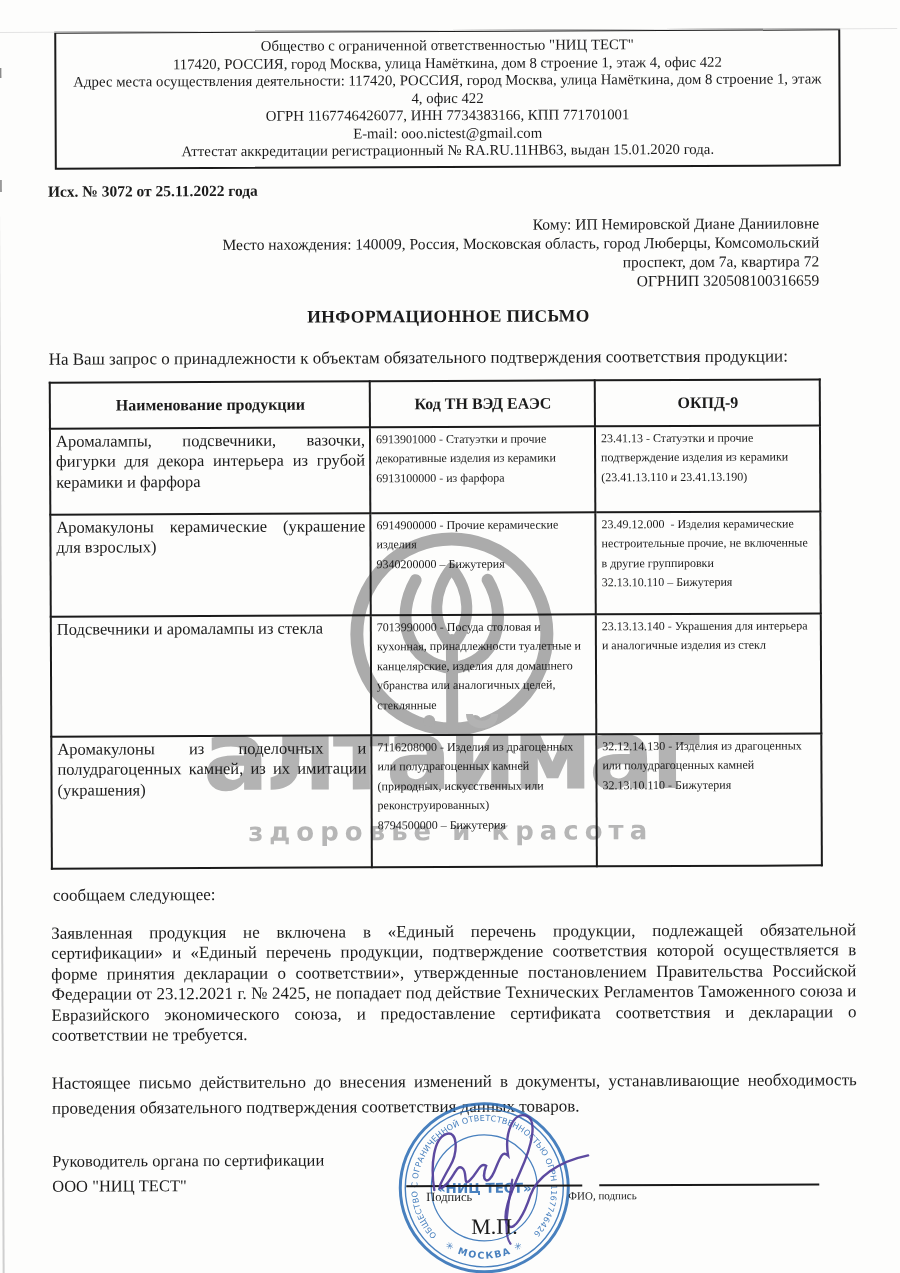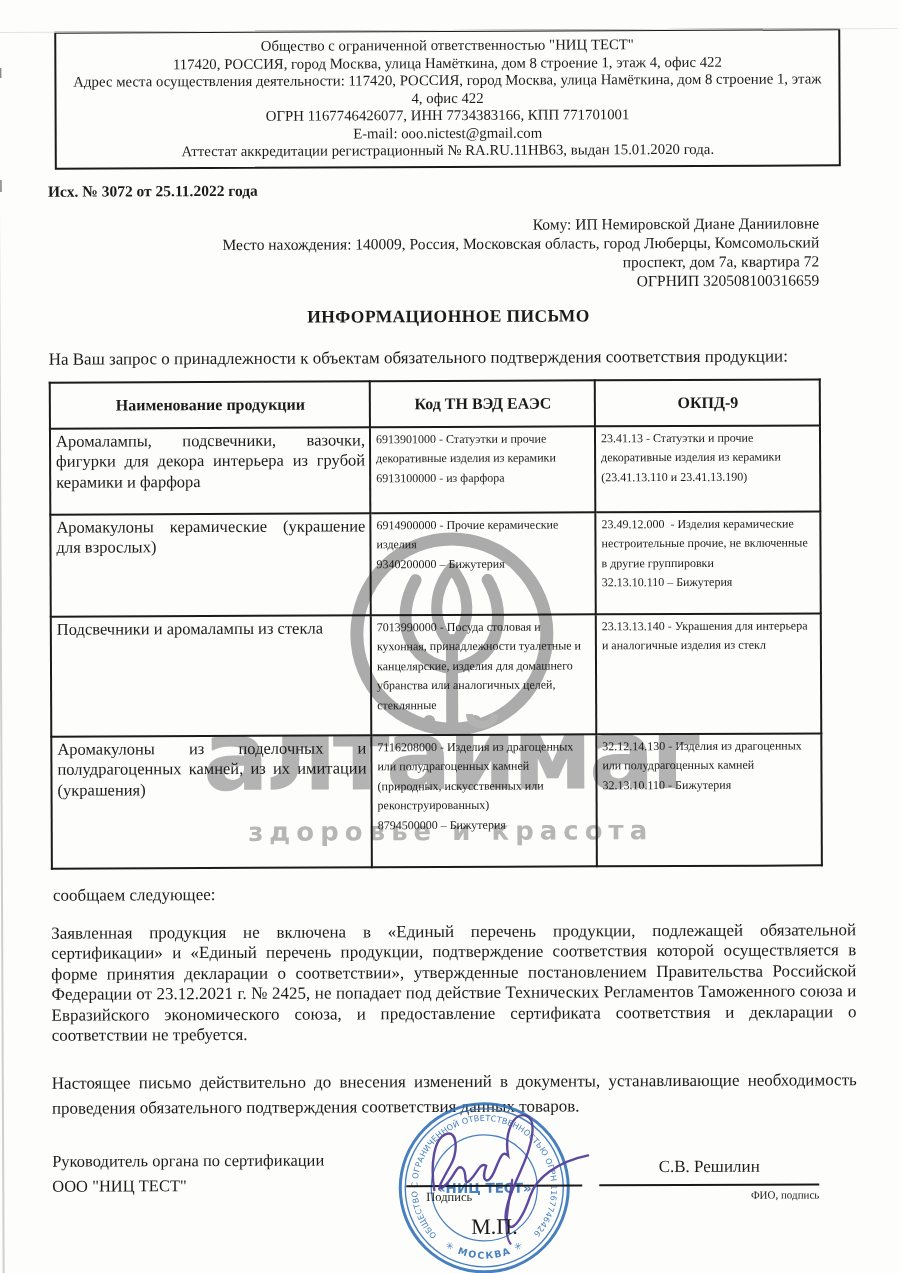--- a/index.html
+++ b/index.html
@@ -44,21 +44,21 @@
   
   .ovl{position:absolute;pointer-events:none;}
   .sig-left{left:50px;top:1117px;z-index:2;font-size:16.5px;line-height:25px;}
   .stamp-wrap{left:394px;top:1070px;z-index:3;}
   .line-mid{left:404px;top:1155px;width:176px;height:2px;background:#191919;z-index:4;}
   .line-right{left:597px;top:1155px;width:220px;height:2px;background:#191919;z-index:4;}
   .sig-ink{left:418px;top:1076px;z-index:5;}
   .lbl-podpis{left:424px;top:1160px;width:150px;font-size:12.5px;z-index:6;}
   .lbl-mp{left:404px;top:1184px;width:176px;text-align:center;font-size:22px;z-index:6;}
   .signer-name{left:597px;top:1128px;width:220px;text-align:center;font-size:17px;z-index:6;}
-  .lbl-fio{left:597px;top:1160px;width:220px;text-align:right;font-size:11px;z-index:6;}
+  .lbl-fio{left:566px;top:1160px;width:220px;text-align:left;font-size:11px;z-index:6;}
   
   .edge-l{position:absolute;left:0;top:0;width:2px;height:1273px;background:#cfcfcf;z-index:7;}
   .edge-t{position:absolute;left:0;top:0;width:900px;height:1px;background:#e3e3e3;z-index:7;}
   .speck1{position:absolute;left:0;top:36px;width:4px;height:10px;background:#8a8a8a;z-index:8;}
   .speck2{position:absolute;left:0;top:148px;width:4px;height:12px;background:#9a9a9a;z-index:8;}
 </style>
 </head>
 <body>
 
 <div class="scan">
@@ -114,21 +114,21 @@
           <th>Наименование продукции</th>
           <th>Код ТН ВЭД ЕАЭС</th>
           <th>ОКПД-9</th>
         </tr>
       </thead>
       <tbody>
         <tr class="r0">
           <td class="c0">Аромалампы, подсвечники, вазочки, фигурки для декора интерьера из грубой керамики и фарфора</td>
           <td class="c1">6913901000 - Статуэтки и прочие декоративные изделия из керамики
 6913100000 - из фарфора</td>
-          <td class="c2">23.41.13 - Статуэтки и прочие декоративные изделия из керамики (23.41.13.110 и 23.41.13.190)</td>
+          <td class="c2">23.41.13 - Статуэтки и прочие подтверждение изделия из керамики (23.41.13.110 и 23.41.13.190)</td>
         </tr>
         <tr class="r1">
           <td class="c0">Аромакулоны керамические (украшение для взрослых)</td>
           <td class="c1">6914900000 - Прочие керамические изделия
 9340200000 – Бижутерия</td>
           <td class="c2">23.49.12.000&nbsp; - Изделия керамические нестроительные прочие, не включенные в другие группировки
 32.13.10.110 – Бижутерия</td>
         </tr>
         <tr class="r2">
           <td class="c0">Подсвечники и аромалампы из стекла</td>
@@ -181,20 +181,19 @@
     <path d="M 14,84 C 10,58 14,32 26,28 C 38,24 38,46 30,60 C 22,74 14,88 24,80
              C 34,72 36,58 42,62 C 48,66 42,82 50,74 C 58,66 60,56 66,60
              C 60,76 68,80 74,66 C 80,52 82,44 88,50 C 84,26 94,6 106,10
              C 118,14 112,40 100,66 C 90,88 80,112 88,120 C 94,126 104,108 110,90
              C 116,72 138,56 168,50" fill="none" stroke="#54409b" stroke-width="2.4" stroke-linecap="round" opacity="0.95"></path>
     <path d="M 92,74 C 88,100 82,128 90,138" fill="none" stroke="#54409b" stroke-width="2.2" stroke-linecap="round" opacity="0.9"></path>
   </svg>
 
   <div class="ovl lbl-podpis">Подпись</div>
   <div class="ovl lbl-mp">М.П.</div>
-  <div class="ovl signer-name">С.В. Решилин</div>
   <div class="ovl lbl-fio">ФИО, подпись</div>
 
   <div class="edge-l"></div>
   <div class="edge-t"></div>
   <div class="speck1"></div>
   <div class="speck2"></div>
 </div>
 
 </body></html>

